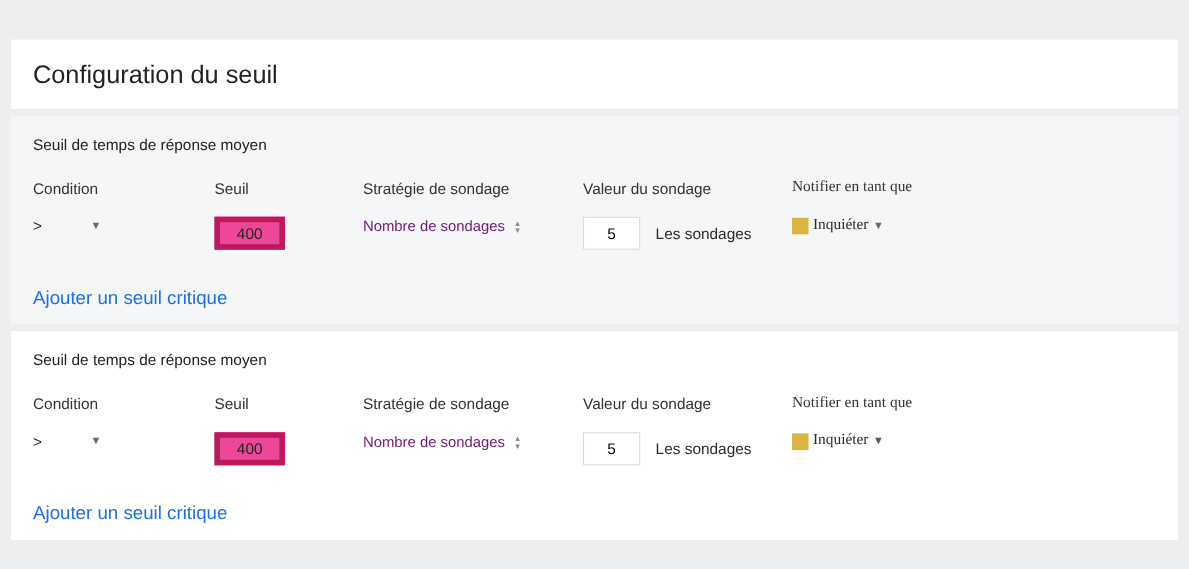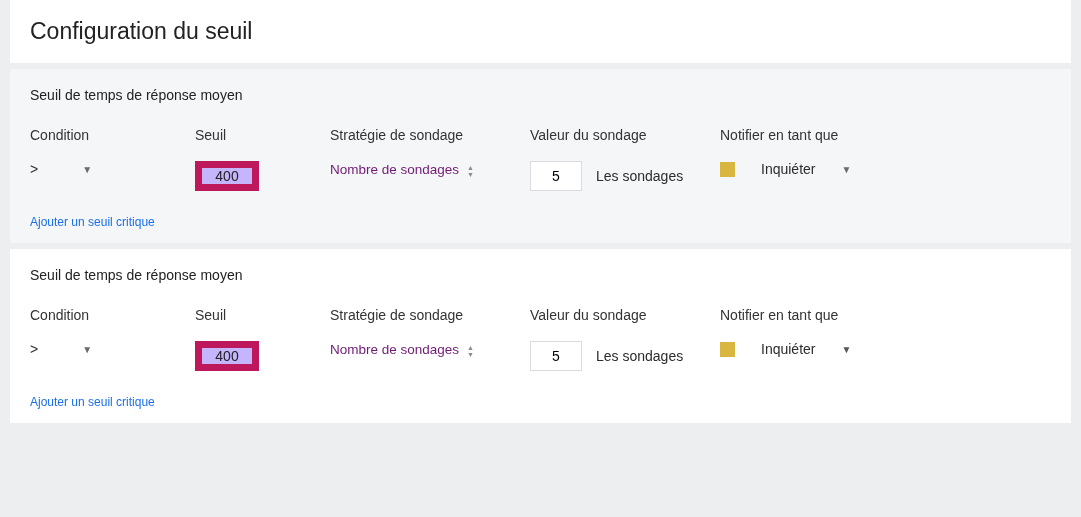--- a/index.html
+++ b/index.html
@@ -15,20 +15,21 @@
   .page {
     padding: 0 10px 10px 10px;
   }
   .panel-title {
     background: #fff;
     padding: 18px 20px;
     font-size: 23px;
     font-weight: 400;
     color: #222;
     margin-bottom: 6px;
+    margin-top: 36px;
   }
   .section {
     background: #fff;
     padding: 18px 20px 14px 20px;
     margin-bottom: 6px;
     position: relative;
   }
   .section.shaded {
     background: #f5f6f8;
   }
@@ -47,39 +48,39 @@
   }
   .headers .cell {
     font-size: 14px;
     color: #333;
   }
   .cell { }
   .c-cond { width: 165px; }
   .c-thresh { width: 135px; }
   .c-strat { width: 200px; }
   .c-poll { width: 190px; }
-  .c-notify { flex: 1; }
+  .c-notify { flex: 1; font-family: Liberation Serif, serif; }
 
   .dropdown {
     display: inline-flex;
     align-items: center;
     gap: 44px;
     cursor: pointer;
   }
   .caret {
     font-size: 10px;
     color: #6b6b6b;
   }
   .caret-dark {
     font-size: 10px;
     color: #555;
   }
   .input {
-    border: 7px solid #be185d;
-    background: #c4b5fd;
+    border: 5px solid #be185d;
+    background: #ec4899;
     width: 64px;
     height: 30px;
     padding: 0 8px;
     font-size: 14px;
     color: #222;
     text-align: center;
   }
   .strategy {
     display: inline-flex;
     align-items: flex-start;
@@ -108,33 +109,33 @@
     background: #fff;
     width: 52px;
     height: 30px;
     padding: 0 8px;
     font-size: 14px;
     text-align: center;
   }
   .notify {
     display: inline-flex;
     align-items: center;
-    gap: 26px;
+    gap: 4px;
     justify-content: flex-end;
   }
   .swatch {
     width: 15px;
     height: 15px;
     background: #d9b640;
     display: inline-block;
   }
   .add-link {
     color: #1a6fe8;
-    font-size: 12px;
-    margin-top: 24px;
+    font-size: 17px;
+    margin-top: 34px;
     display: inline-block;
     cursor: pointer;
   }
 </style>
 </head>
 <body>
 
 <div class="page">
 
   <div class="panel-title">Configuration du seuil</div>

